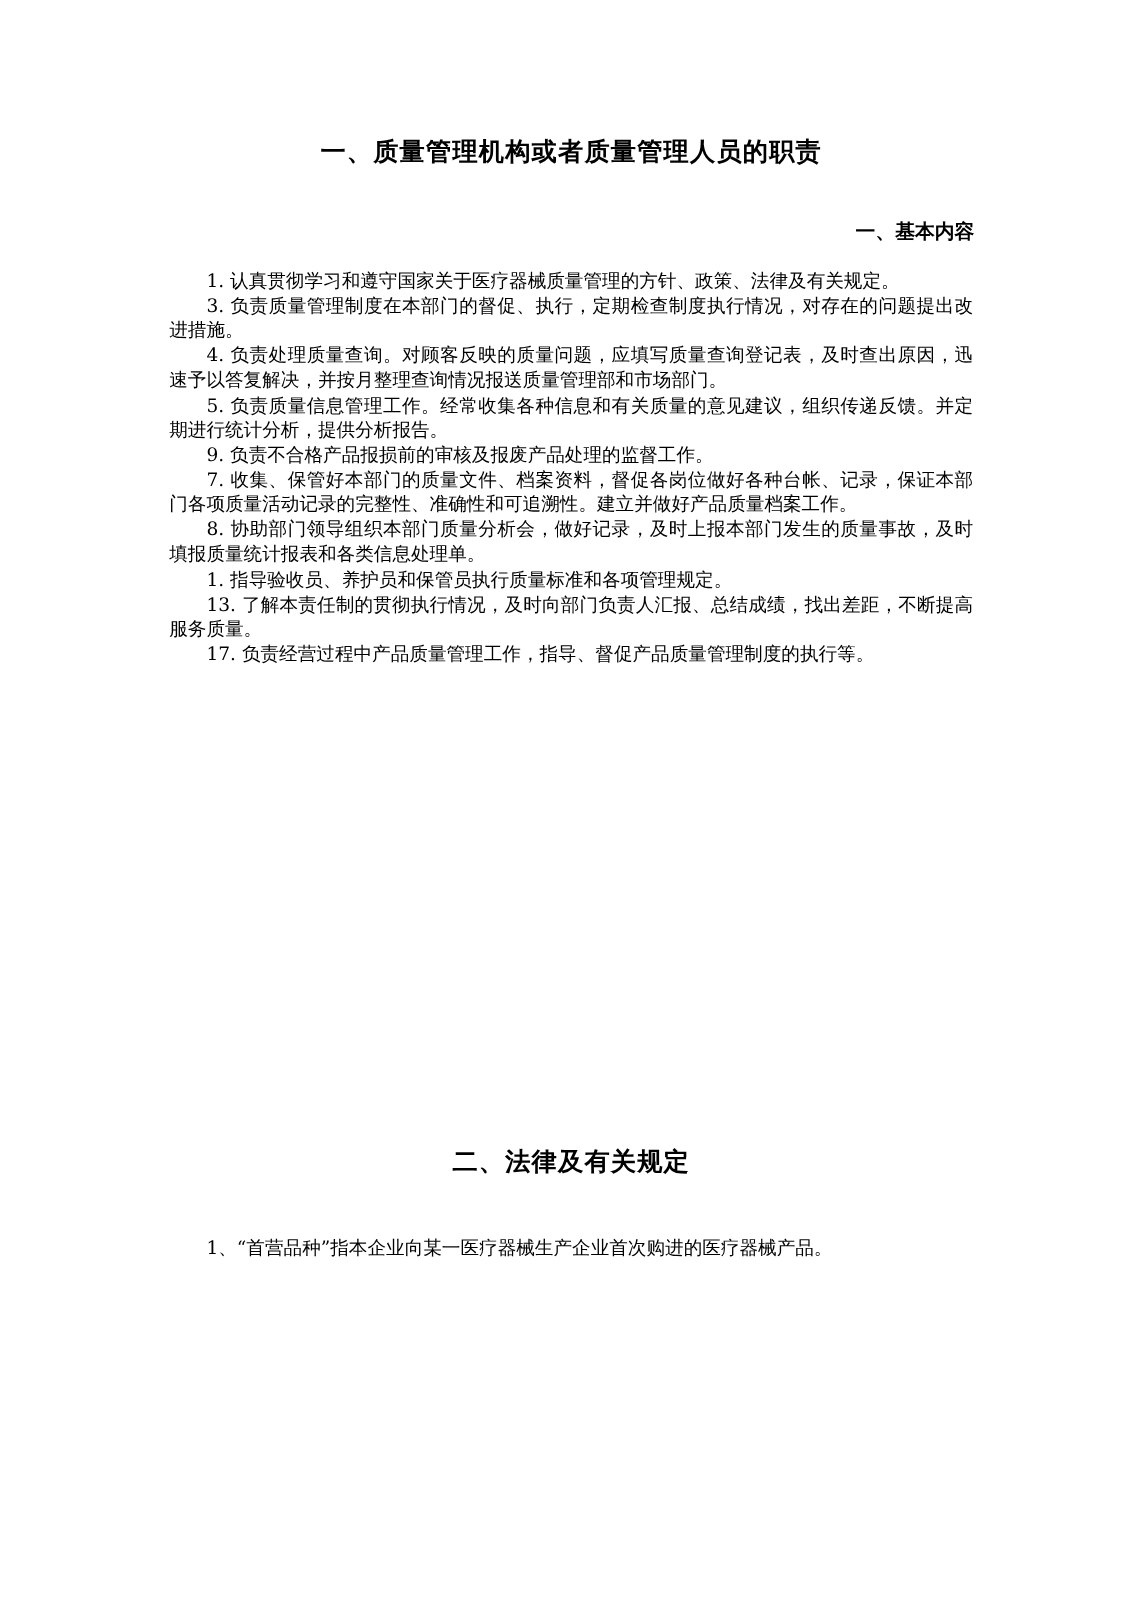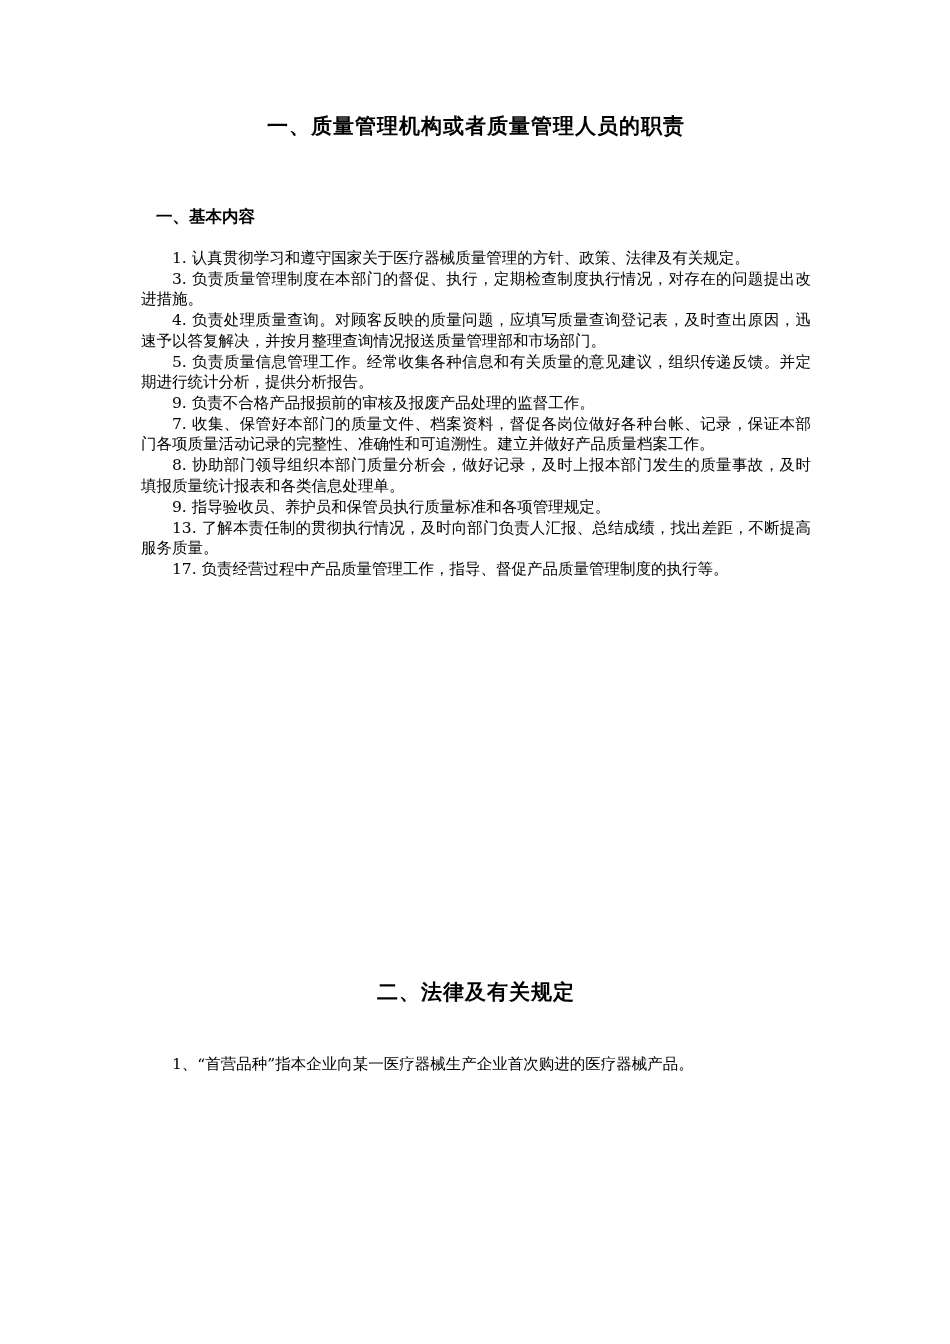--- a/index.html
+++ b/index.html
@@ -22,26 +22,27 @@
     background: #ffffff;
   }
   .doc-title {
     text-align: center;
     font-weight: bold;
     font-size: 21px;
     letter-spacing: 1px;
     margin: 0;
   }
   .doc-title.first {
-    margin-bottom: 66px;
+    margin-bottom: 42px;
   }
   .section-heading {
     font-weight: bold;
     font-size: 16.5px;
-    margin: 0 0 20px 16px;
+    margin: 0 0 20px 0;
+    text-align: right;
   }
   .body-par {
     margin: 1px;
     font-size: 15.5px;
     line-height: 1.30;
     text-indent: 2em;
     text-align: justify;
     word-break: break-all;
   }
   .spacer-pagebreak {
@@ -61,21 +62,21 @@
   <h2 class="section-heading">一、基本内容</h2>
 
   <div>
     <p class="body-par">1. 认真贯彻学习和遵守国家关于医疗器械质量管理的方针、政策、法律及有关规定。</p>
     <p class="body-par">3. 负责质量管理制度在本部门的督促、执行，定期检查制度执行情况，对存在的问题提出改进措施。</p>
     <p class="body-par">4. 负责处理质量查询。对顾客反映的质量问题，应填写质量查询登记表，及时查出原因，迅速予以答复解决，并按月整理查询情况报送质量管理部和市场部门。</p>
     <p class="body-par">5. 负责质量信息管理工作。经常收集各种信息和有关质量的意见建议，组织传递反馈。并定期进行统计分析，提供分析报告。</p>
     <p class="body-par">9. 负责不合格产品报损前的审核及报废产品处理的监督工作。</p>
     <p class="body-par">7. 收集、保管好本部门的质量文件、档案资料，督促各岗位做好各种台帐、记录，保证本部门各项质量活动记录的完整性、准确性和可追溯性。建立并做好产品质量档案工作。</p>
     <p class="body-par">8. 协助部门领导组织本部门质量分析会，做好记录，及时上报本部门发生的质量事故，及时填报质量统计报表和各类信息处理单。</p>
-    <p class="body-par">9. 指导验收员、养护员和保管员执行质量标准和各项管理规定。</p>
+    <p class="body-par">1. 指导验收员、养护员和保管员执行质量标准和各项管理规定。</p>
     <p class="body-par">13. 了解本责任制的贯彻执行情况，及时向部门负责人汇报、总结成绩，找出差距，不断提高服务质量。</p>
     <p class="body-par">17. 负责经营过程中产品质量管理工作，指导、督促产品质量管理制度的执行等。</p>
   </div>
 
   <div class="spacer-pagebreak"></div>
 
   <h1 class="doc-title second">二、法律及有关规定</h1>
 
   <div>
     <p class="body-par">1、“首营品种”指本企业向某一医疗器械生产企业首次购进的医疗器械产品。</p>

